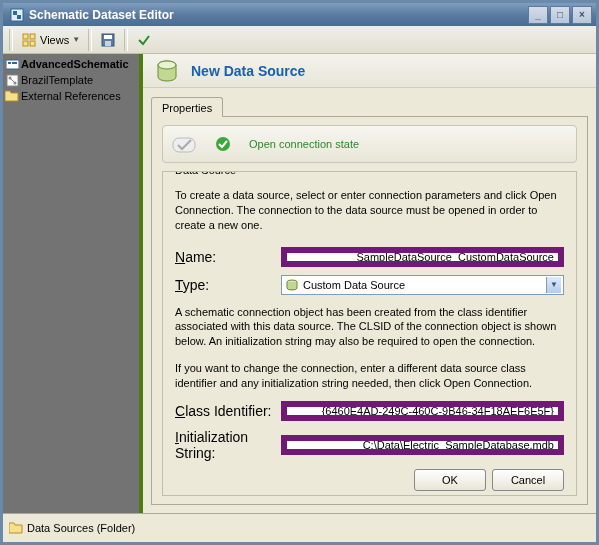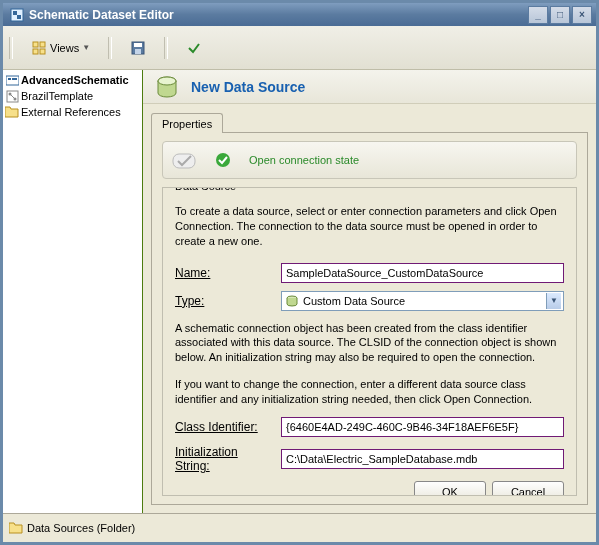--- a/index.html
+++ b/index.html
@@ -8,31 +8,31 @@
 .window { width: 599px; height: 545px; border: 3px solid #6b8aaa; border-top-width: 0; background: #ece9d8; display: flex; flex-direction: column; }
 
 
 .titlebar { height: 26px; background: linear-gradient(to bottom, #7f9dbf 0%, #5b7ba0 50%, #4a6c95 100%); display: flex; align-items: center; padding: 0 4px 0 6px; color: #fff; border-top: 3px solid #6b8aaa; }
 .titlebar .icon { width: 16px; height: 16px; margin-right: 4px; display: inline-flex; align-items: center; justify-content: center; }
 .titlebar .title { flex: 1; font-weight: bold; font-size: 12px; }
 .winbtns { display: flex; gap: 2px; }
 .winbtn { width: 20px; height: 18px; background: linear-gradient(to bottom, #d4dce8, #b8c6d8); border: 1px solid #5b7ba0; display: flex; align-items: center; justify-content: center; font-size: 10px; font-weight: bold; color: #3a5576; cursor: default; }
 
 
-.toolbar { height: 44px; background: linear-gradient(to bottom, #f0efe7, #e2e0d2); border-bottom: 1px solid #bfbda8; display: flex; align-items: center; padding: 0 4px; gap: 12px; }
+.toolbar { height: 28px; background: linear-gradient(to bottom, #f0efe7, #e2e0d2); border-bottom: 1px solid #bfbda8; display: flex; align-items: center; padding: 0 4px; gap: 2px; }
 .tb-sep { width: 4px; height: 22px; border-left: 1px solid #c0beb0; border-right: 1px solid #fff; margin: 0 2px; }
 .tb-btn { height: 22px; display: flex; align-items: center; padding: 0 4px; gap: 3px; cursor: default; }
 .tb-dd { font-size: 8px; color: #555; }
 .tb-icon { width: 16px; height: 16px; display: inline-flex; align-items: center; justify-content: center; }
 
 
 .body { flex: 1; display: flex; min-height: 0; }
 
 
-.left { width: 140px; background: #ffffff; border-right: 1px solid #4d7c0f; display: flex; flex-direction: column; }
+.left { width: 140px; background: #737373; border-right: 4px solid #4d7c0f; display: flex; flex-direction: column; }
 .tree { flex: 1; overflow: auto; padding: 2px 0; }
 .tree-row { display: flex; align-items: center; height: 16px; padding-left: 2px; gap: 2px; white-space: nowrap; }
 .tree-row.child { }
 .tree-row.sel { background: #c0c0c0; }
 .tree-row.sel .lbl { }
 .tree-ico { width: 14px; height: 14px; display: inline-flex; align-items: center; justify-content: center; flex-shrink: 0; }
 .lbl { font-size: 11px; }
 
 
 .right { flex: 1; display: flex; flex-direction: column; background: #ece9d8; min-width: 0; }
@@ -54,23 +54,23 @@
 .conn-bar .txt { color: #2a8a2a; font-size: 11px; }
 
 
 .fs { margin: 2px 10px 8px 10px; border: 1px solid #c0beb0; padding: 10px 12px; flex: 1; display: flex; flex-direction: column; overflow: hidden; }
 .fs .legend { position: relative; top: -18px; left: -4px; background: #ece9d8; padding: 0 4px; display: inline-block; font-size: 11px; width: fit-content; margin-bottom: -12px; }
 
 .desc { font-size: 11px; color: #000; margin: 6px 0 14px 0; line-height: 1.35; }
 .desc2 { font-size: 11px; color: #000; margin: 2px 0 10px 0; line-height: 1.35; }
 
 .form-row { display: flex; align-items: center; margin-bottom: 8px; gap: 6px; }
-.form-row .flab { width: 100px; font-size: 12px; text-decoration: underline; }
+.form-row .flab { width: 100px; font-size: 14px; }
 .form-row .flab .u { text-decoration: underline; }
-.form-row input[type=text] { flex: 1; height: 20px; border: 1px solid #701a75; padding: 0 4px; font-size: 11px; font-family: inherit; }
+.form-row input[type=text] { flex: 1; height: 20px; border: 6px solid #701a75; padding: 0 4px; font-size: 11px; font-family: inherit; text-align: right; }
 .form-row .combo { flex: 1; height: 20px; border: 1px solid #7f9db9; background: #fff; display: flex; align-items: center; padding: 0 2px 0 2px; }
 .form-row .combo .ci { width: 16px; height: 16px; display: inline-flex; align-items: center; justify-content: center; margin-right: 3px; }
 .form-row .combo .cv { flex: 1; font-size: 11px; }
 .form-row .combo .ca { width: 15px; height: 16px; background: linear-gradient(to bottom,#dbeafe,#b8cce8); border-left:1px solid #7f9db9; display:flex;align-items:center;justify-content:center;font-size:8px;color:#3a5576; }
 
 .spacer { flex: 1; }
 
 .btn-row { display: flex; justify-content: flex-end; gap: 6px; }
 .btn { width: 72px; height: 22px; background: linear-gradient(to bottom, #fefefe, #e8e6d9); border: 1px solid #888; border-radius: 3px; font-size: 11px; font-family: inherit; cursor: default; }
 

